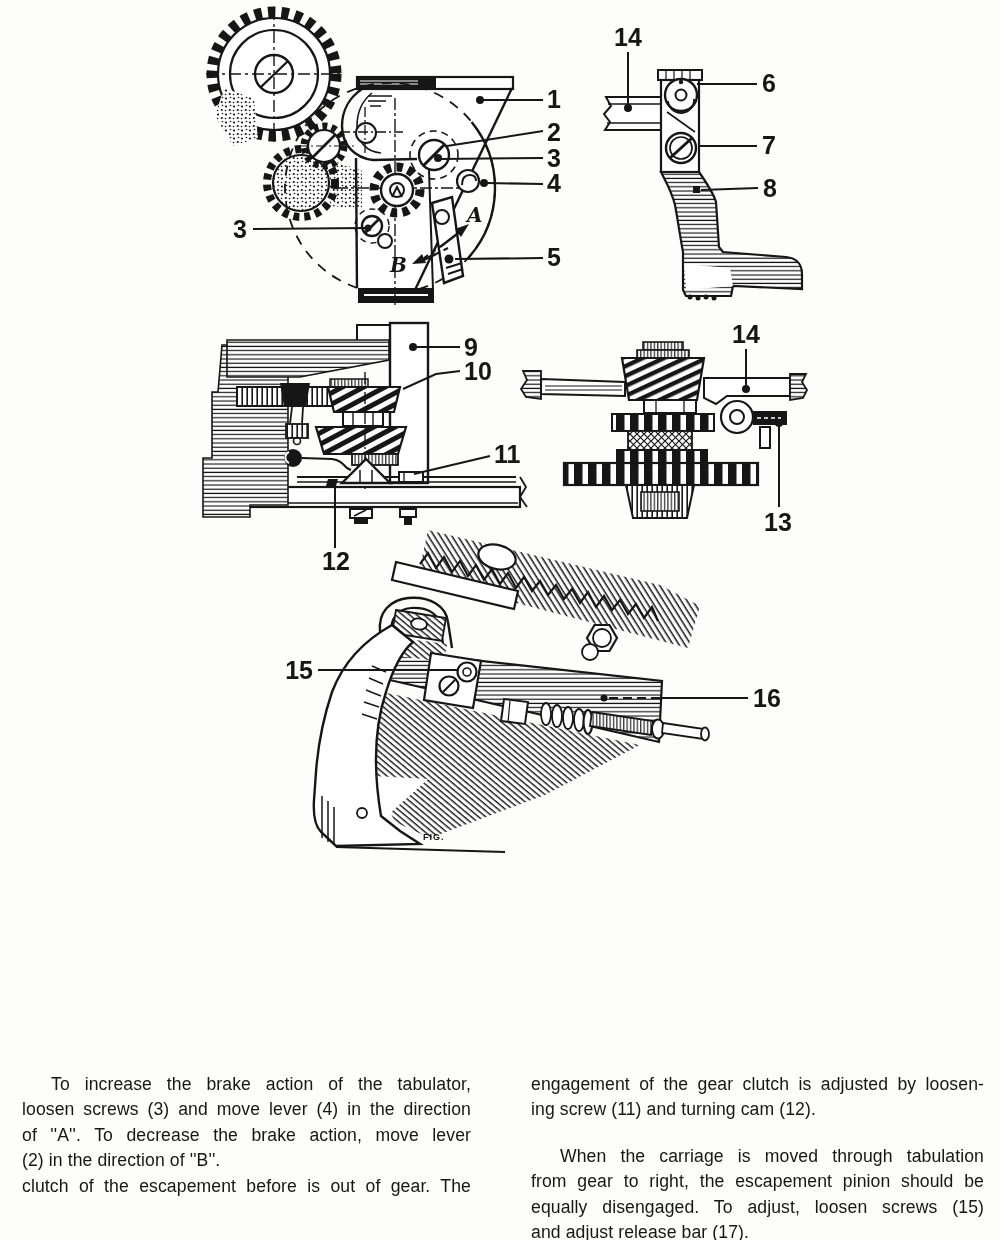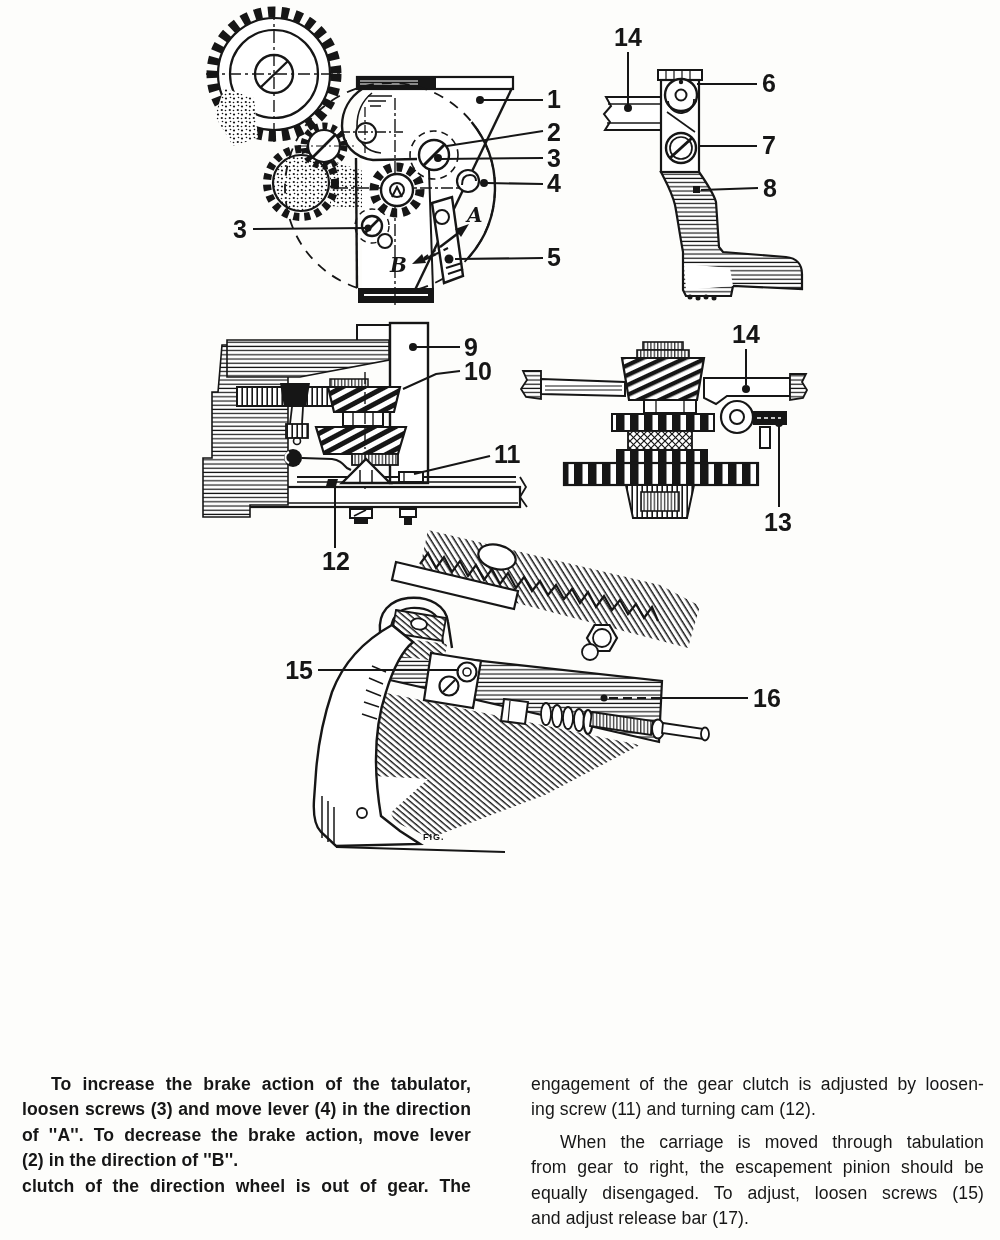--- a/index.html
+++ b/index.html
@@ -8,26 +8,26 @@
   svg{position:absolute;top:0;left:0;}
   .k{stroke:#161616;fill:none;}
   .kw{stroke:#161616;fill:#fff;}
   .f{fill:#161616;stroke:none;}
   .co{font-family:"Liberation Sans",sans-serif;font-weight:700;font-size:25px;fill:#161616;}
   .co-m{text-anchor:middle;}
   .co-e{text-anchor:end;}
   .ltr{font-family:"DejaVu Serif",serif;font-style:italic;font-weight:700;font-size:20px;fill:#161616;}
   .figcap{font-family:"Liberation Sans",sans-serif;font-weight:700;font-size:9px;fill:#161616;letter-spacing:1px;}
   .col{position:absolute;top:1072px;}
-  .c1{left:22px;width:449px;font-weight:bold;}
+  .c1{left:22px;width:449px;}
   .c2{left:531px;width:453px;}
   .ln{font-size:17.6px;line-height:25.4px;color:#161616;text-align:justify;text-align-last:justify;letter-spacing:0.1px;margin:0;}
   .ln.end{text-align-last:left;}
   .ln.ind{text-indent:29px;}
-  .ln.mt{margin-top:7px;}
+  .ln.mt{margin-top:21px;}
 </style>
 </head>
 <body>
 
 <div class="page">
 <svg width="1000" height="1060" viewBox="0 0 1000 1060">
   <defs>
     <pattern id="hatchH" width="6" height="4.2" patternUnits="userSpaceOnUse">
       <rect width="6" height="4.2" fill="#fff"></rect>
           <rect y="1.4" width="6" height="1.2" fill="#161616"></rect>
@@ -402,21 +402,21 @@
       <text x="753" y="707" class="co">16</text>
     </g>
   </g>
 </svg>
 
 <div class="col c1">
   <p class="ln ind">To increase the brake action of the tabulator,</p>
   <p class="ln">loosen screws (3) and move lever (4) in the direction</p>
   <p class="ln">of ''A''. To decrease the brake action, move lever</p>
   <p class="ln end">(2) in the direction of ''B''.</p>
-  <p class="ln">clutch of the direction wheel is out of gear. The</p>
+  <p class="ln">clutch of the escapement before is out of gear. The</p>
 </div>
 <div class="col c2">
   <p class="ln">engagement of the gear clutch is adjusted by loosen-</p>
   <p class="ln end">ing screw (11) and turning cam (12).</p>
   <p class="ln ind mt">When the carriage is moved through tabulation</p>
   <p class="ln">from gear to right, the escapement pinion should be</p>
   <p class="ln">equally disengaged. To adjust, loosen screws (15)</p>
   <p class="ln end">and adjust release bar (17).</p>
 </div>
 </div>

